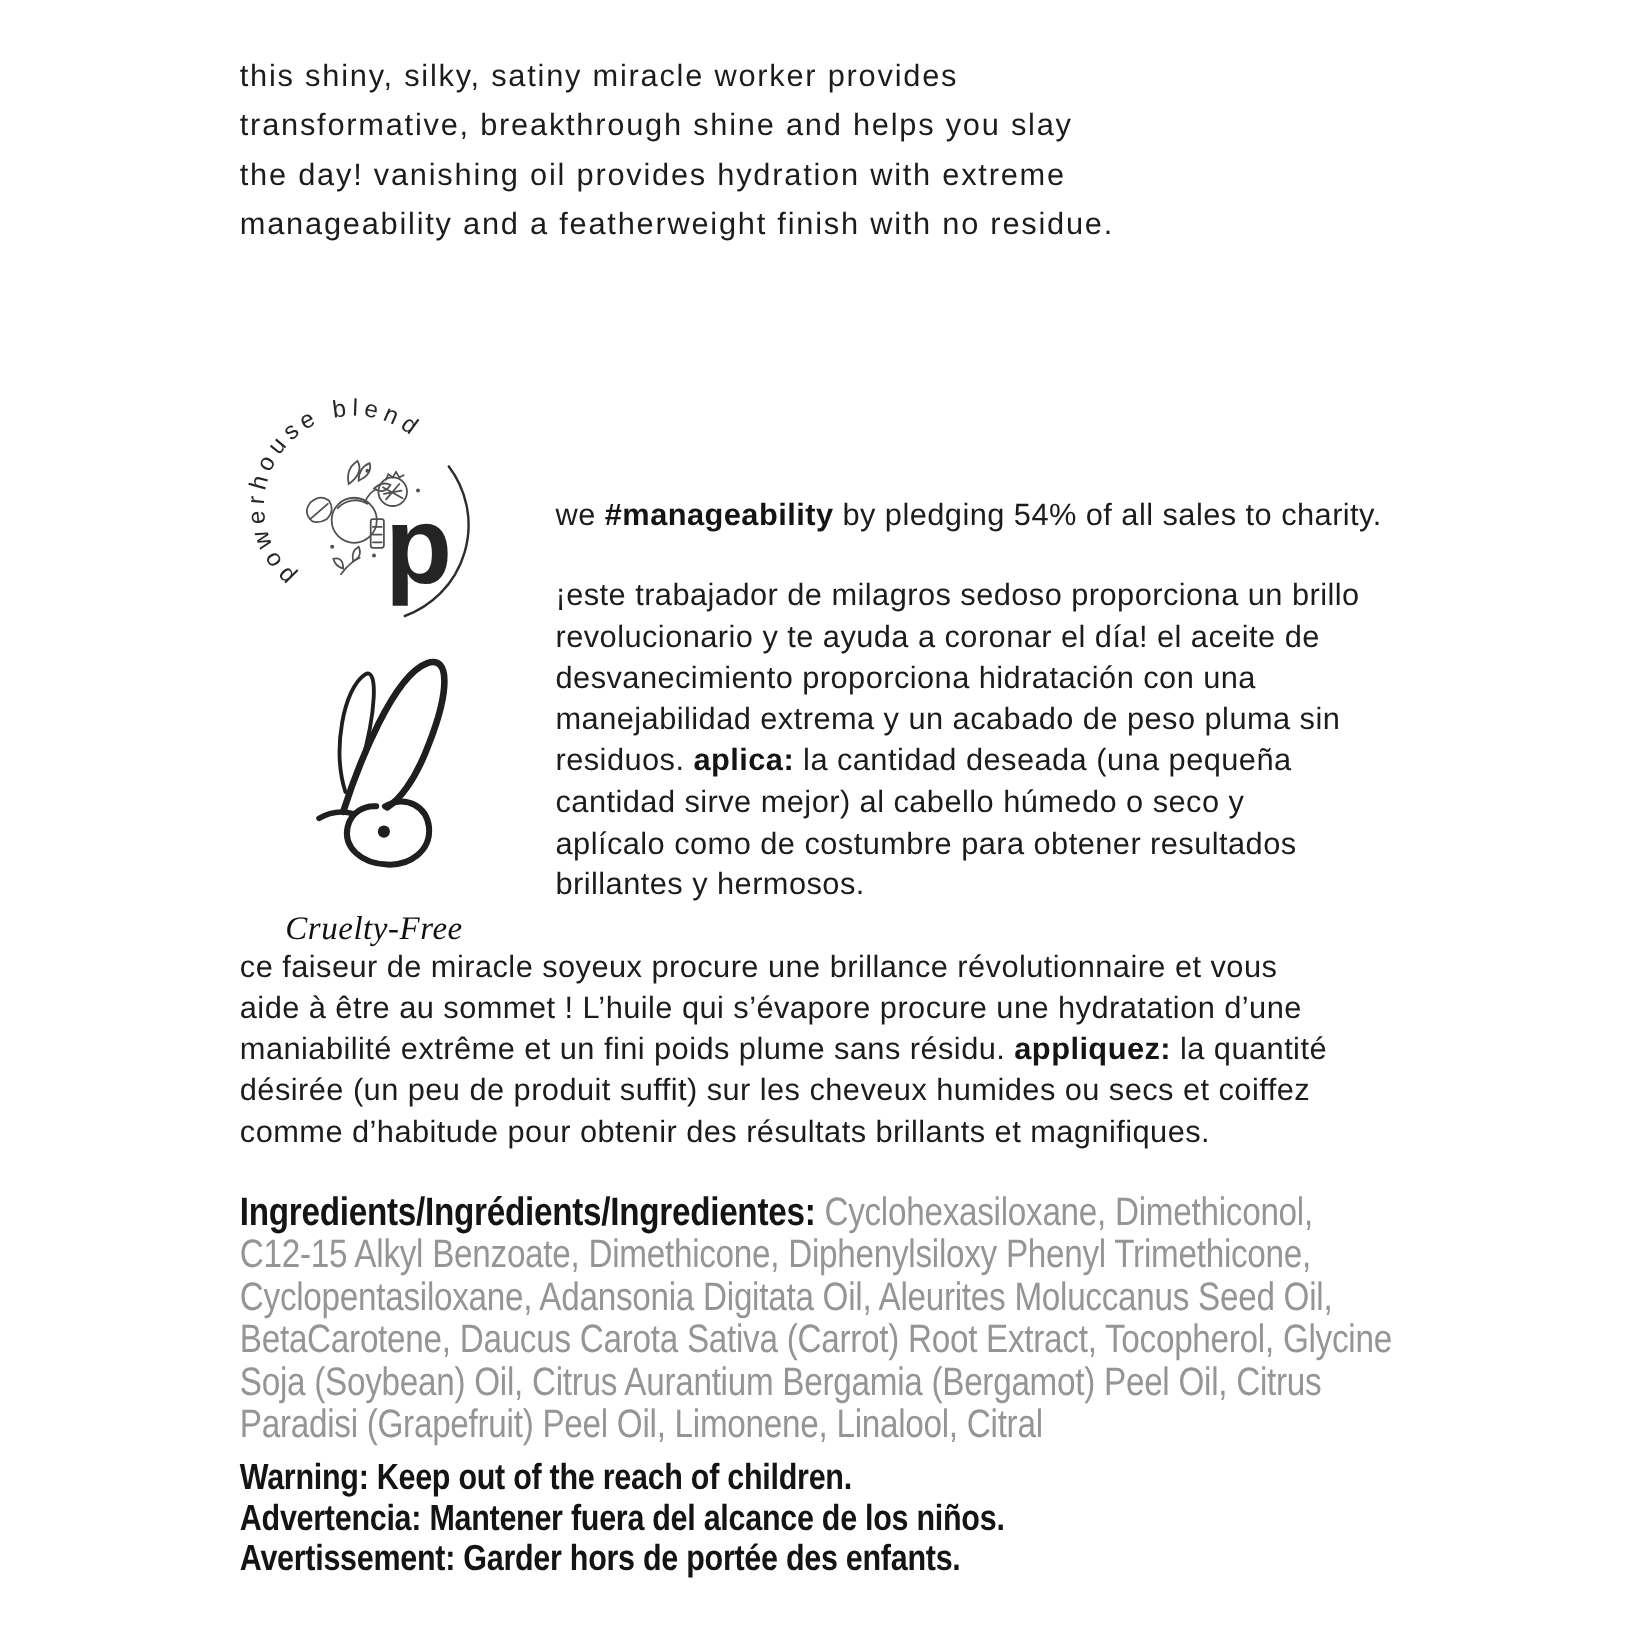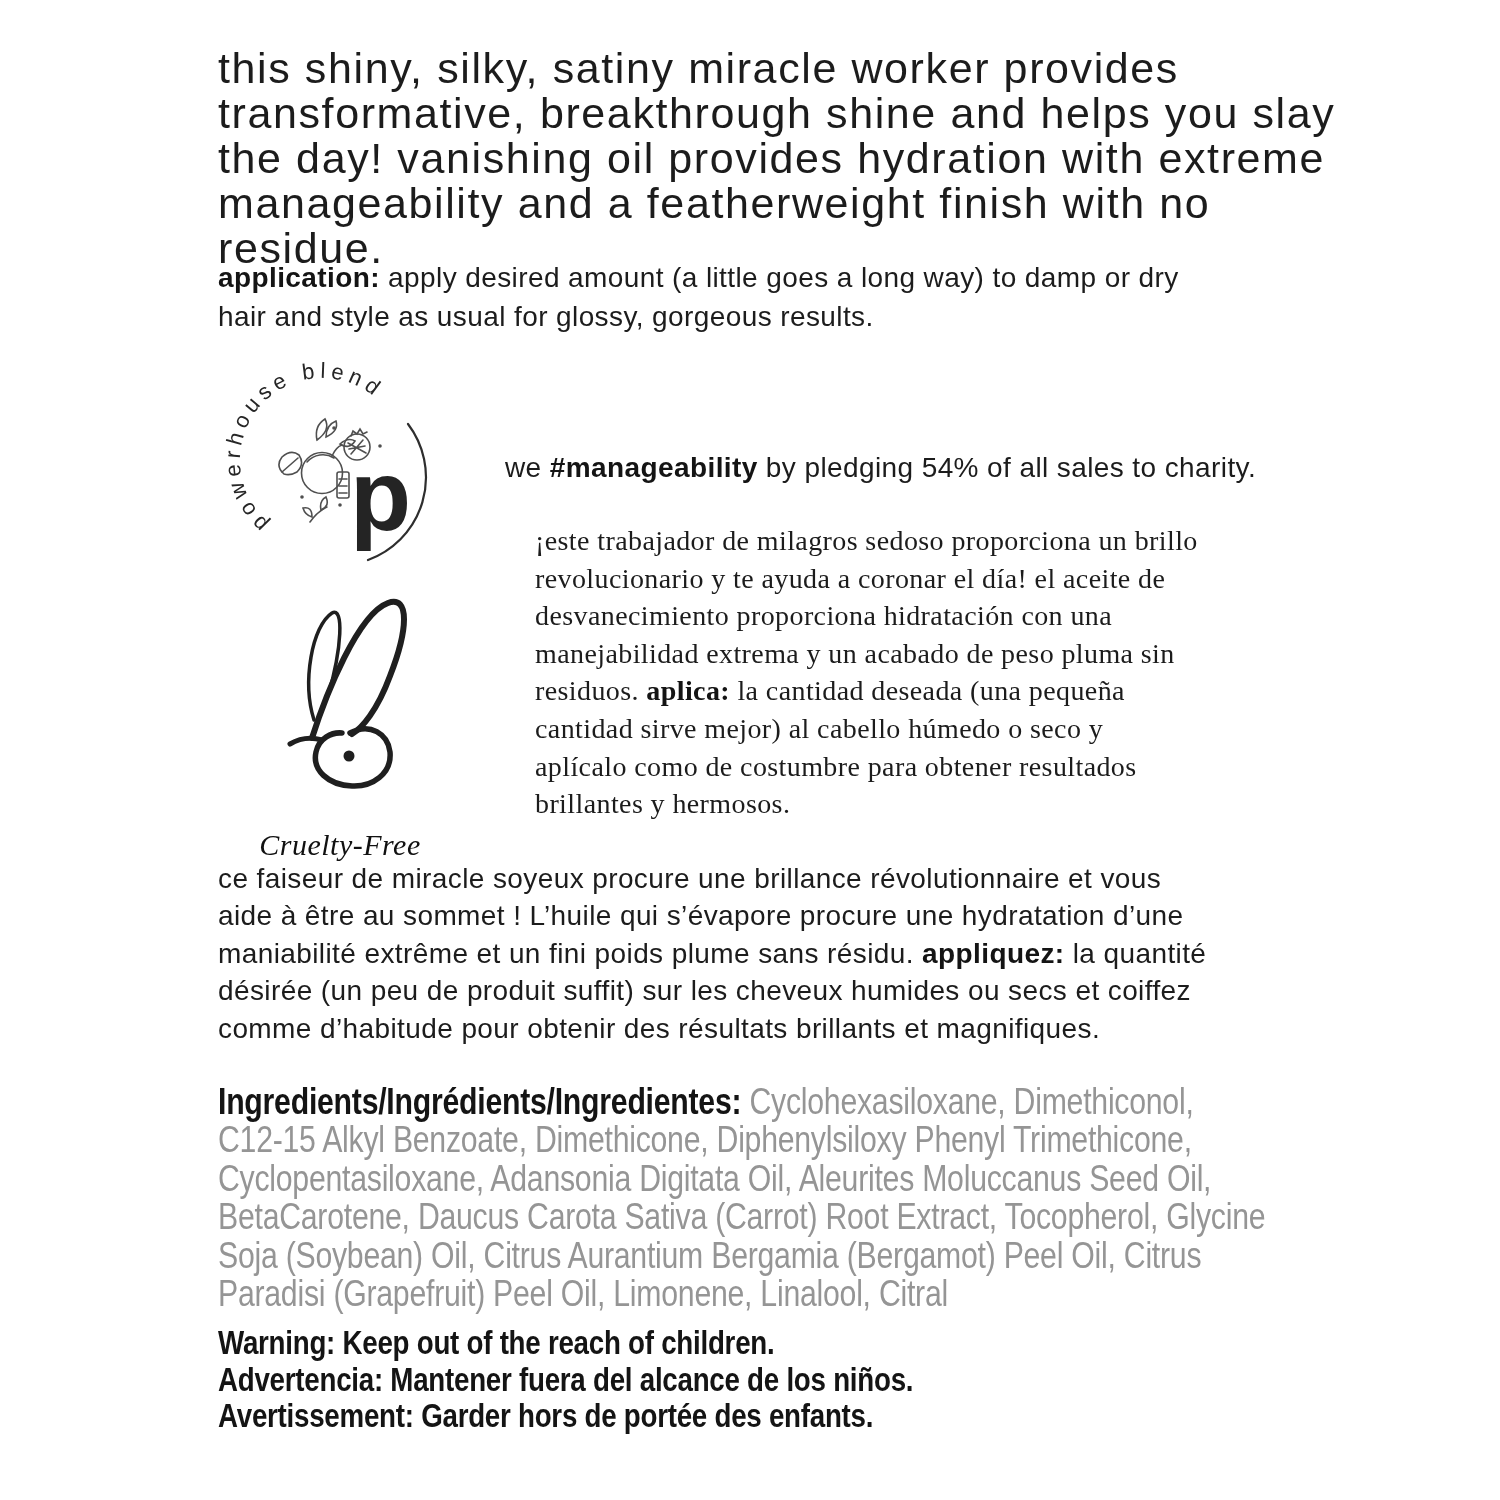--- a/index.html
+++ b/index.html
@@ -3,26 +3,26 @@
 <meta charset="utf-8">
 <style>
   html,body{margin:0;padding:0;background:#ffffff;}
   .canvas{
     position:relative;width:1500px;height:1500px;background:#ffffff;overflow:hidden;
     font-family:"Liberation Sans",sans-serif;color:#1c1c1c;
   }
   .para{position:absolute;margin:0;}
   .intro{
     left:218px;top:46px;width:1140px;
-    font-size:43px;line-height:45px;letter-spacing:1.6px;white-space:pre-line;color:#1c1c1c;
+    font-size:28px;line-height:45px;letter-spacing:1.6px;white-space:pre-line;color:#1c1c1c;
   }
   .body-para{font-size:28px;letter-spacing:0.4px;color:#1c1c1c;}
   .app{left:218px;top:258px;width:1160px;line-height:39px;}
   .clean{left:505px;top:372px;width:880px;line-height:38.6px;}
-  .spanish{left:535px;top:522px;width:880px;line-height:37.6px;font-family:Liberation Serif, serif;}
+  .spanish{left:505px;top:522px;width:880px;line-height:37.6px;}
   .french{left:218px;top:860px;width:1160px;line-height:37.4px;}
   .ingredients{
     left:218px;top:1083px;width:1400px;
     font-size:36px;line-height:38.4px;letter-spacing:-0.3px;color:#959595;
     transform:scaleX(0.84);transform-origin:0 0;
   }
   .warnings{
     left:218px;top:1325px;width:1400px;
     font-size:33px;line-height:36.6px;letter-spacing:-0.3px;font-weight:700;color:#141414;
     transform:scaleX(0.84);transform-origin:0 0;white-space:pre-line;
@@ -39,21 +39,20 @@
 </head>
 <body>
 
 <div class="canvas">
 
   <p class="para intro">this shiny, silky, satiny miracle worker provides
 transformative, breakthrough shine and helps you slay
 the day! vanishing oil provides hydration with extreme
 manageability and a featherweight finish with no residue.</p>
 
-  <p class="para body-para app"><span class="sb">application:</span><span> apply desired amount (a little goes a long way) to damp or dry</span><br><span>hair and style as usual for glossy, gorgeous results.</span></p>
 
   <div>
     <svg class="powerhouse-svg" width="240" height="210" viewBox="0 0 240 210">
       <defs>
         <path id="phArc" d="M47.3,160.8 A82,82 0 1 1 174.3,63.3" fill="none"></path>
       </defs>
       <text font-family="Liberation Sans, sans-serif" font-size="22" fill="#262626" letter-spacing="5">
         <textPath href="#phArc">powerhouse blend</textPath>
       </text>
       <path d="M186,62 A88,88 0 0 1 146,198" fill="none" stroke="#2e2e2e" stroke-width="2.2" stroke-linecap="round"></path>

